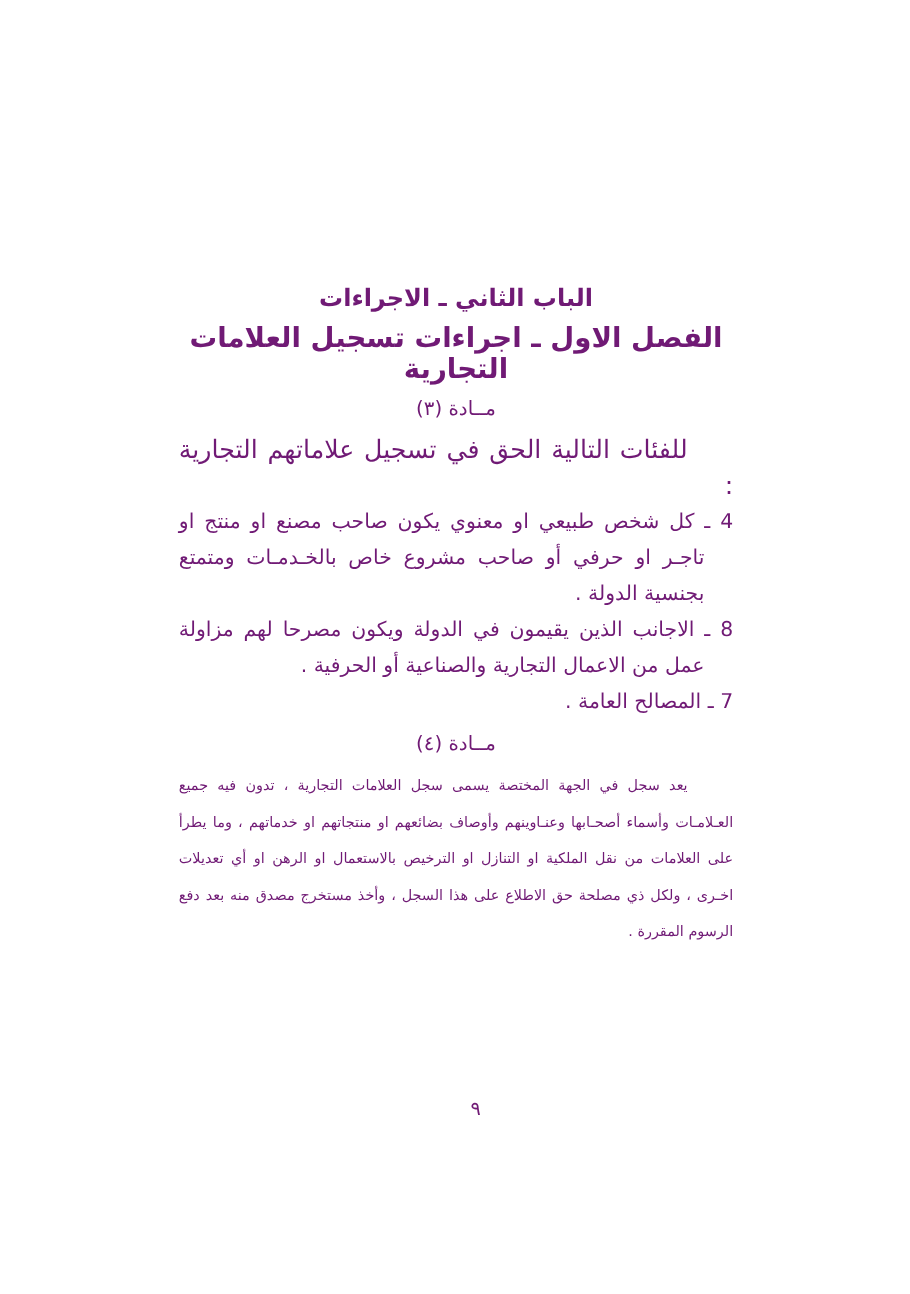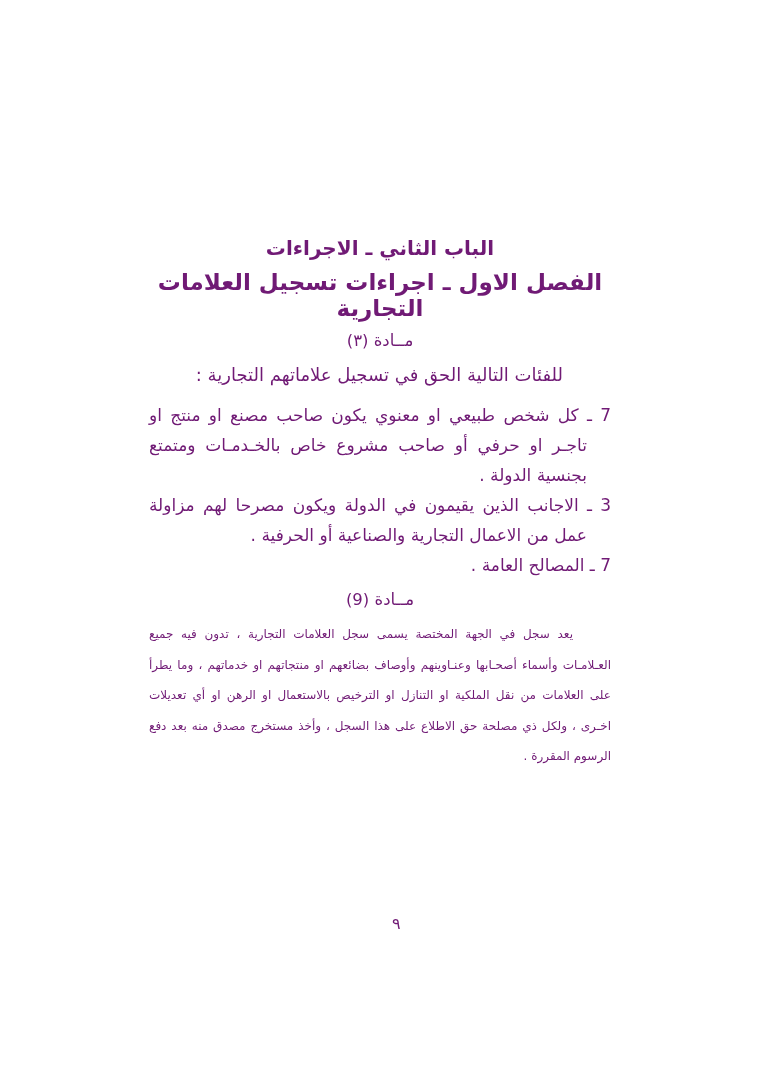--- a/index.html
+++ b/index.html
@@ -38,22 +38,22 @@
     text-align: center;
     letter-spacing: 0.3px;
   }
   .article-heading {
     margin: 10px 0 10px 0;
     font-size: 16.5px;
     font-weight: normal;
     text-align: center;
   }
   .intro-line {
-    margin: 10px;
-    font-size: 18px;
+    margin: 0;
+    font-size: 21px;
     line-height: 30px;
     text-align: justify;
     text-indent: 38px;
   }
   .list-item {
     margin: 0;
     font-size: 17px;
     line-height: 30px;
     text-align: justify;
     padding-right: 24px;
@@ -81,27 +81,27 @@
   <div class="content">
 
     <h1 class="chapter-title">الباب الثاني ـ الاجراءات</h1>
 
     <h2 class="section-title">الفصل الاول ـ اجراءات تسجيل العلامات التجارية</h2>
 
     <h3 class="article-heading">مــادة (٣)</h3>
 
     <p class="intro-line">للفئات التالية الحق في تسجيل علاماتهم التجارية :</p>
 
-    <p class="list-item">7 ـ كل شخص طبيعي او معنوي يكون صاحب مصنع او منتج او تاجـر او حرفي أو صاحب مشروع خاص بالخـدمـات ومتمتع بجنسية الدولة .</p>
+    <p class="list-item">4 ـ كل شخص طبيعي او معنوي يكون صاحب مصنع او منتج او تاجـر او حرفي أو صاحب مشروع خاص بالخـدمـات ومتمتع بجنسية الدولة .</p>
 
-    <p class="list-item">3 ـ الاجانب الذين يقيمون في الدولة ويكون مصرحا لهم مزاولة عمل من الاعمال التجارية والصناعية أو الحرفية .</p>
+    <p class="list-item">8 ـ الاجانب الذين يقيمون في الدولة ويكون مصرحا لهم مزاولة عمل من الاعمال التجارية والصناعية أو الحرفية .</p>
 
 
     <p class="list-item">7 ـ المصالح العامة .</p>
 
-    <h3 class="article-heading">مــادة (9)</h3>
+    <h3 class="article-heading">مــادة (٤)</h3>
 
     <p class="body-paragraph">يعد سجل في الجهة المختصة يسمى سجل العلامات التجارية ، تدون فيه جميع العـلامـات وأسماء أصحـابها وعنـاوينهم وأوصاف بضائعهم او منتجاتهم او خدماتهم ، وما يطرأ على العلامات من نقل الملكية او التنازل او الترخيص بالاستعمال او الرهن او أي تعديلات اخـرى ، ولكل ذي مصلحة حق الاطلاع على هذا السجل ، وأخذ مستخرج مصدق منه بعد دفع الرسوم المقررة .</p>
 
   </div>
 
   <div class="page-number">٩</div>
 </div>
 
 </body></html>

